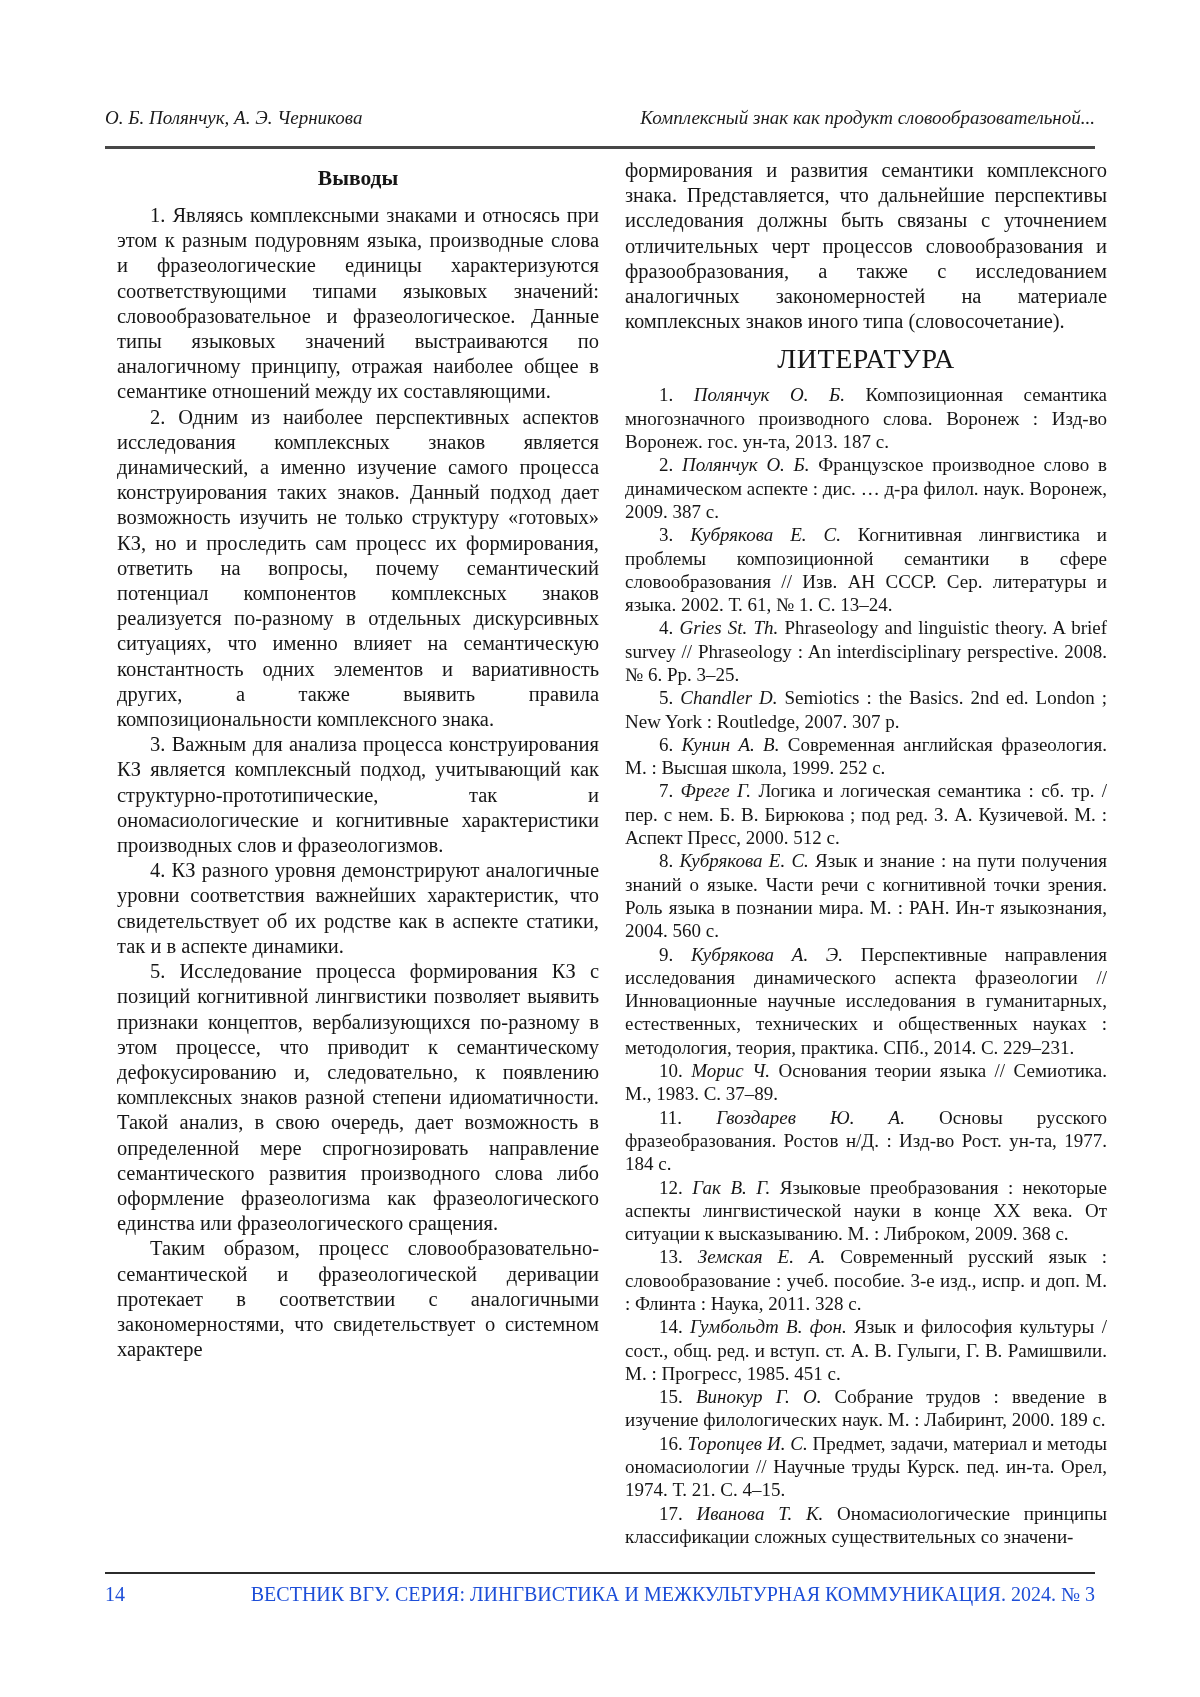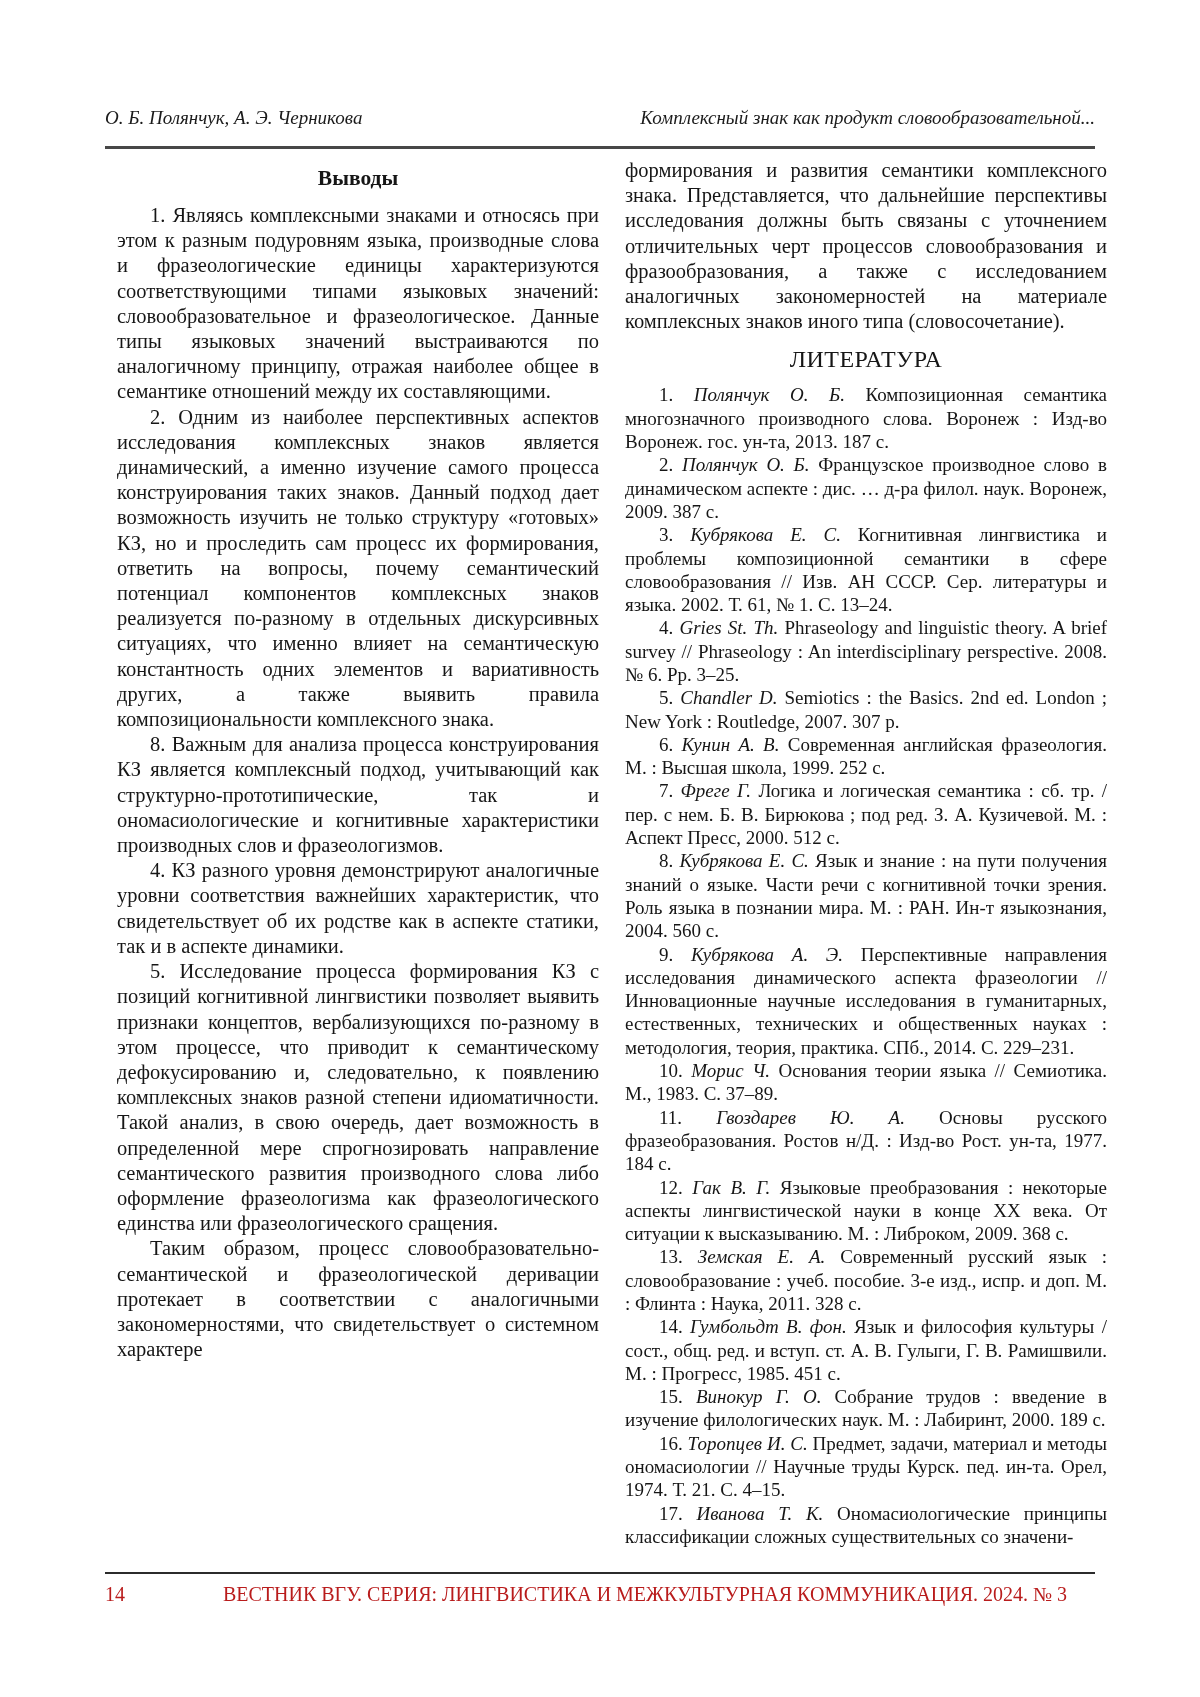--- a/index.html
+++ b/index.html
@@ -53,21 +53,21 @@
     text-align: center;
     font-size: 21.5px;
     font-weight: bold;
     line-height: 25px;
   }
   .para { margin: 0; text-indent: 33px; }
   .para.cont { text-indent: 0; }
   .literature-heading {
     margin: 13px 0 12px 0;
     text-align: center;
-    font-size: 24px;
+    font-size: 28px;
     font-weight: normal;
     letter-spacing: 0.5px;
     line-height: 24px;
   }
   .refs { font-size: 19px; line-height: 23.3px; }
   .ref { margin: 0; text-indent: 34px; }
   .ref-author { font-style: italic; }
   
   .footer-rule {
     position: absolute;
@@ -79,44 +79,44 @@
   }
   .footer-row {
     position: absolute;
     top: 1581px;
     left: 105px;
     width: 990px;
     display: flex;
     align-items: flex-start;
     font-size: 20px;
     line-height: 26px;
-    color: #b91c1c;
+    color: #1d4ed8;
   }
   .page-number { width: 90px; flex: none; }
-  .journal-line-wrap { flex: 1; text-align: center; white-space: nowrap; }
+  .journal-line-wrap { flex: 1; text-align: right; white-space: nowrap; }
 </style>
 </head>
 <body>
 
 <div class="page">
 
   <div class="running-header">
     <span class="rh-left">О. Б. Полянчук, А. Э. Черникова</span>
     <span class="rh-right">Комплексный знак как продукт словообразовательной...</span>
   </div>
 
   <div class="header-rule"></div>
 
   <div class="columns">
     <div class="col col-left">
       <h2 class="conclusions-heading">Выводы</h2>
       <div id="left-paras">
           <p class="para">1. Являясь комплексными знаками и относясь при этом к разным подуровням языка, производные слова и фразеологические единицы характеризуются соответствующими типами языковых значений: словообразовательное и фразеологическое. Данные типы языковых значений выстраиваются по аналогичному принципу, отражая наиболее общее в семантике отношений между их составляющими.</p>
           <p class="para">2. Одним из наиболее перспективных аспектов исследования комплексных знаков является динамический, а именно изучение самого процесса конструирования таких знаков. Данный подход дает возможность изучить не только структуру «готовых» КЗ, но и проследить сам процесс их формирования, ответить на вопросы, почему семантический потенциал компонентов комплексных знаков реализуется по-разному в отдельных дискурсивных ситуациях, что именно влияет на семантическую константность одних элементов и вариативность других, а также выявить правила композициональности комплексного знака.</p>
-          <p class="para">8. Важным для анализа процесса конструирования КЗ является комплексный подход, учитывающий как структурно-прототипические, так и ономасиологические и когнитивные характеристики производных слов и фразеологизмов.</p>
+          <p class="para">3. Важным для анализа процесса конструирования КЗ является комплексный подход, учитывающий как структурно-прототипические, так и ономасиологические и когнитивные характеристики производных слов и фразеологизмов.</p>
           <p class="para">4. КЗ разного уровня демонстрируют аналогичные уровни соответствия важнейших характеристик, что свидетельствует об их родстве как в аспекте статики, так и в аспекте динамики.</p>
           <p class="para">5. Исследование процесса формирования КЗ с позиций когнитивной лингвистики позволяет выявить признаки концептов, вербализующихся по-разному в этом процессе, что приводит к семантическому дефокусированию и, следовательно, к появлению комплексных знаков разной степени идиоматичности. Такой анализ, в свою очередь, дает возможность в определенной мере спрогнозировать направление семантического развития производного слова либо оформление фразеологизма как фразеологического единства или фразеологического сращения.</p>
           <p class="para">Таким образом, процесс словообразовательно-семантической и фразеологической деривации протекает в соответствии с аналогичными закономерностями, что свидетельствует о системном характере</p>
         </div>
     </div>
 
     <div class="col col-right">
       <div id="right-paras">
           <p class="para cont">формирования и развития семантики комплексного знака. Представляется, что дальнейшие перспективы исследования должны быть связаны с уточнением отличительных черт процессов словообразования и фразообразования, а также с исследованием аналогичных закономерностей на материале комплексных знаков иного типа (словосочетание).</p>
         </div>

